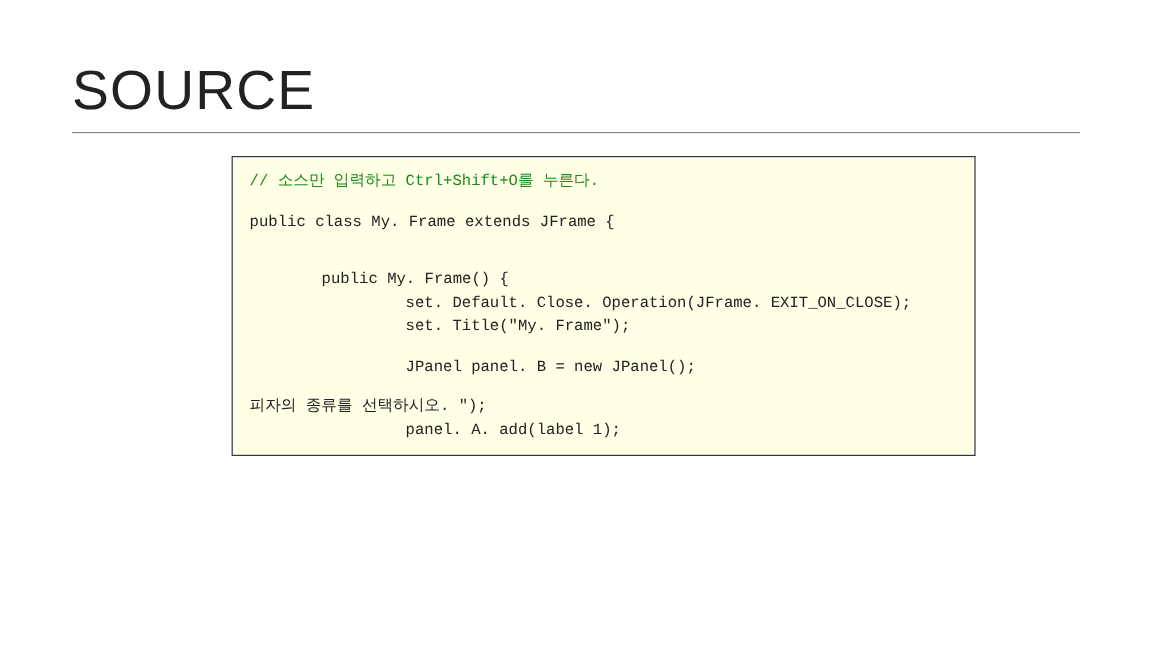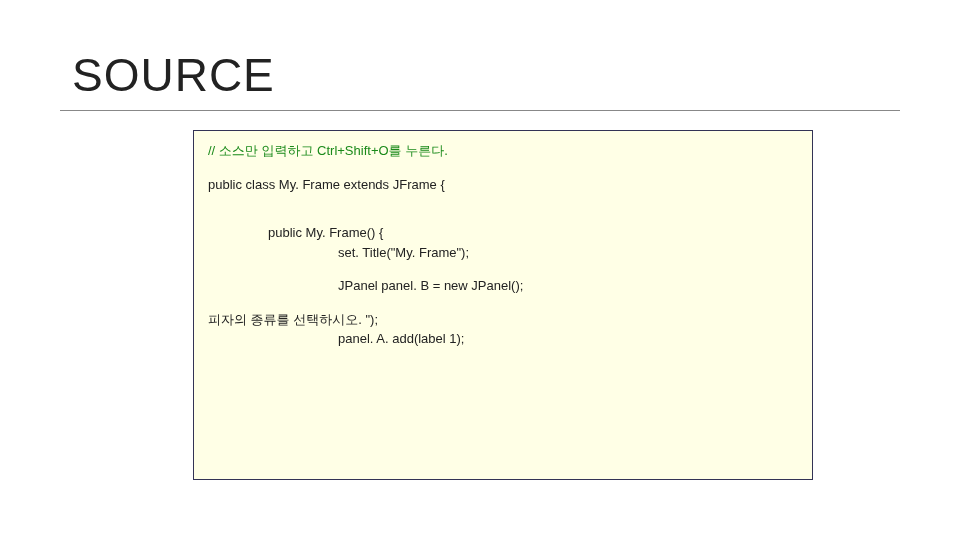--- a/index.html
+++ b/index.html
@@ -12,47 +12,47 @@
     overflow: hidden;
   }
   .slide {
     position: relative;
     width: 960px;
     height: 540px;
     box-sizing: border-box;
   }
   .title {
     position: absolute;
-    left: 72px;
+    left: 60px;
     top: 48px;
     font-size: 46px;
     font-weight: 400;
     letter-spacing: 1px;
     color: #222;
     font-family: "Segoe UI Light", "Segoe UI", Arial, sans-serif;
   }
   .underline {
     position: absolute;
     left: 60px;
     top: 110px;
     width: 840px;
     height: 0;
     border-top: 1px solid #888;
   }
   .codebox {
     position: absolute;
     left: 193px;
     top: 130px;
     width: 620px;
-    height: 350px;
+    height: 250px;
     background: #ffffe6;
     border: 1px solid #335;
     box-sizing: border-box;
     padding: 10px 14px 10px 14px;
-    font-family: Liberation Sans, sans-serif;
+    font-family: Liberation Mono, monospace;
     font-size: 13px;
     line-height: 1.5;
     color: #222;
   }
   .comment { color: #1a8a1a; }
   .codeline { white-space: pre-wrap; word-break: break-word; }
   .ind1 { padding-left: 60px; display: block; margin-top: 15px; }
   .ind2 { padding-left: 130px; display: block; }
   .spacer { height: 14px; }
 </style>
@@ -62,20 +62,21 @@
 <div class="slide">
   <div class="title">SOURCE</div>
   <div class="underline"></div>
 
   <div class="codebox">
     <span class="codeline comment">// 소스만 입력하고 Ctrl+Shift+O를 누른다.</span>
     <div class="spacer"></div>
     <span class="codeline">public class My. Frame extends JFrame {</span>
     <div class="spacer"></div>
     <span class="codeline ind1">public My. Frame() {</span>
+    <span class="codeline ind2">set. Default. Close. Operation(JFrame. EXIT_ON_CLOSE);</span>
     <span class="codeline ind2">set. Title("My. Frame");</span>
     <div class="spacer"></div>
     <span class="codeline ind2">JPanel panel. B = new JPanel();</span>
     <div class="spacer"></div>
     <span class="codeline">피자의 종류를 선택하시오. ");</span>
     <span class="codeline ind2">panel. A. add(label 1);</span>
   </div>
 </div>
 
 </body></html>

